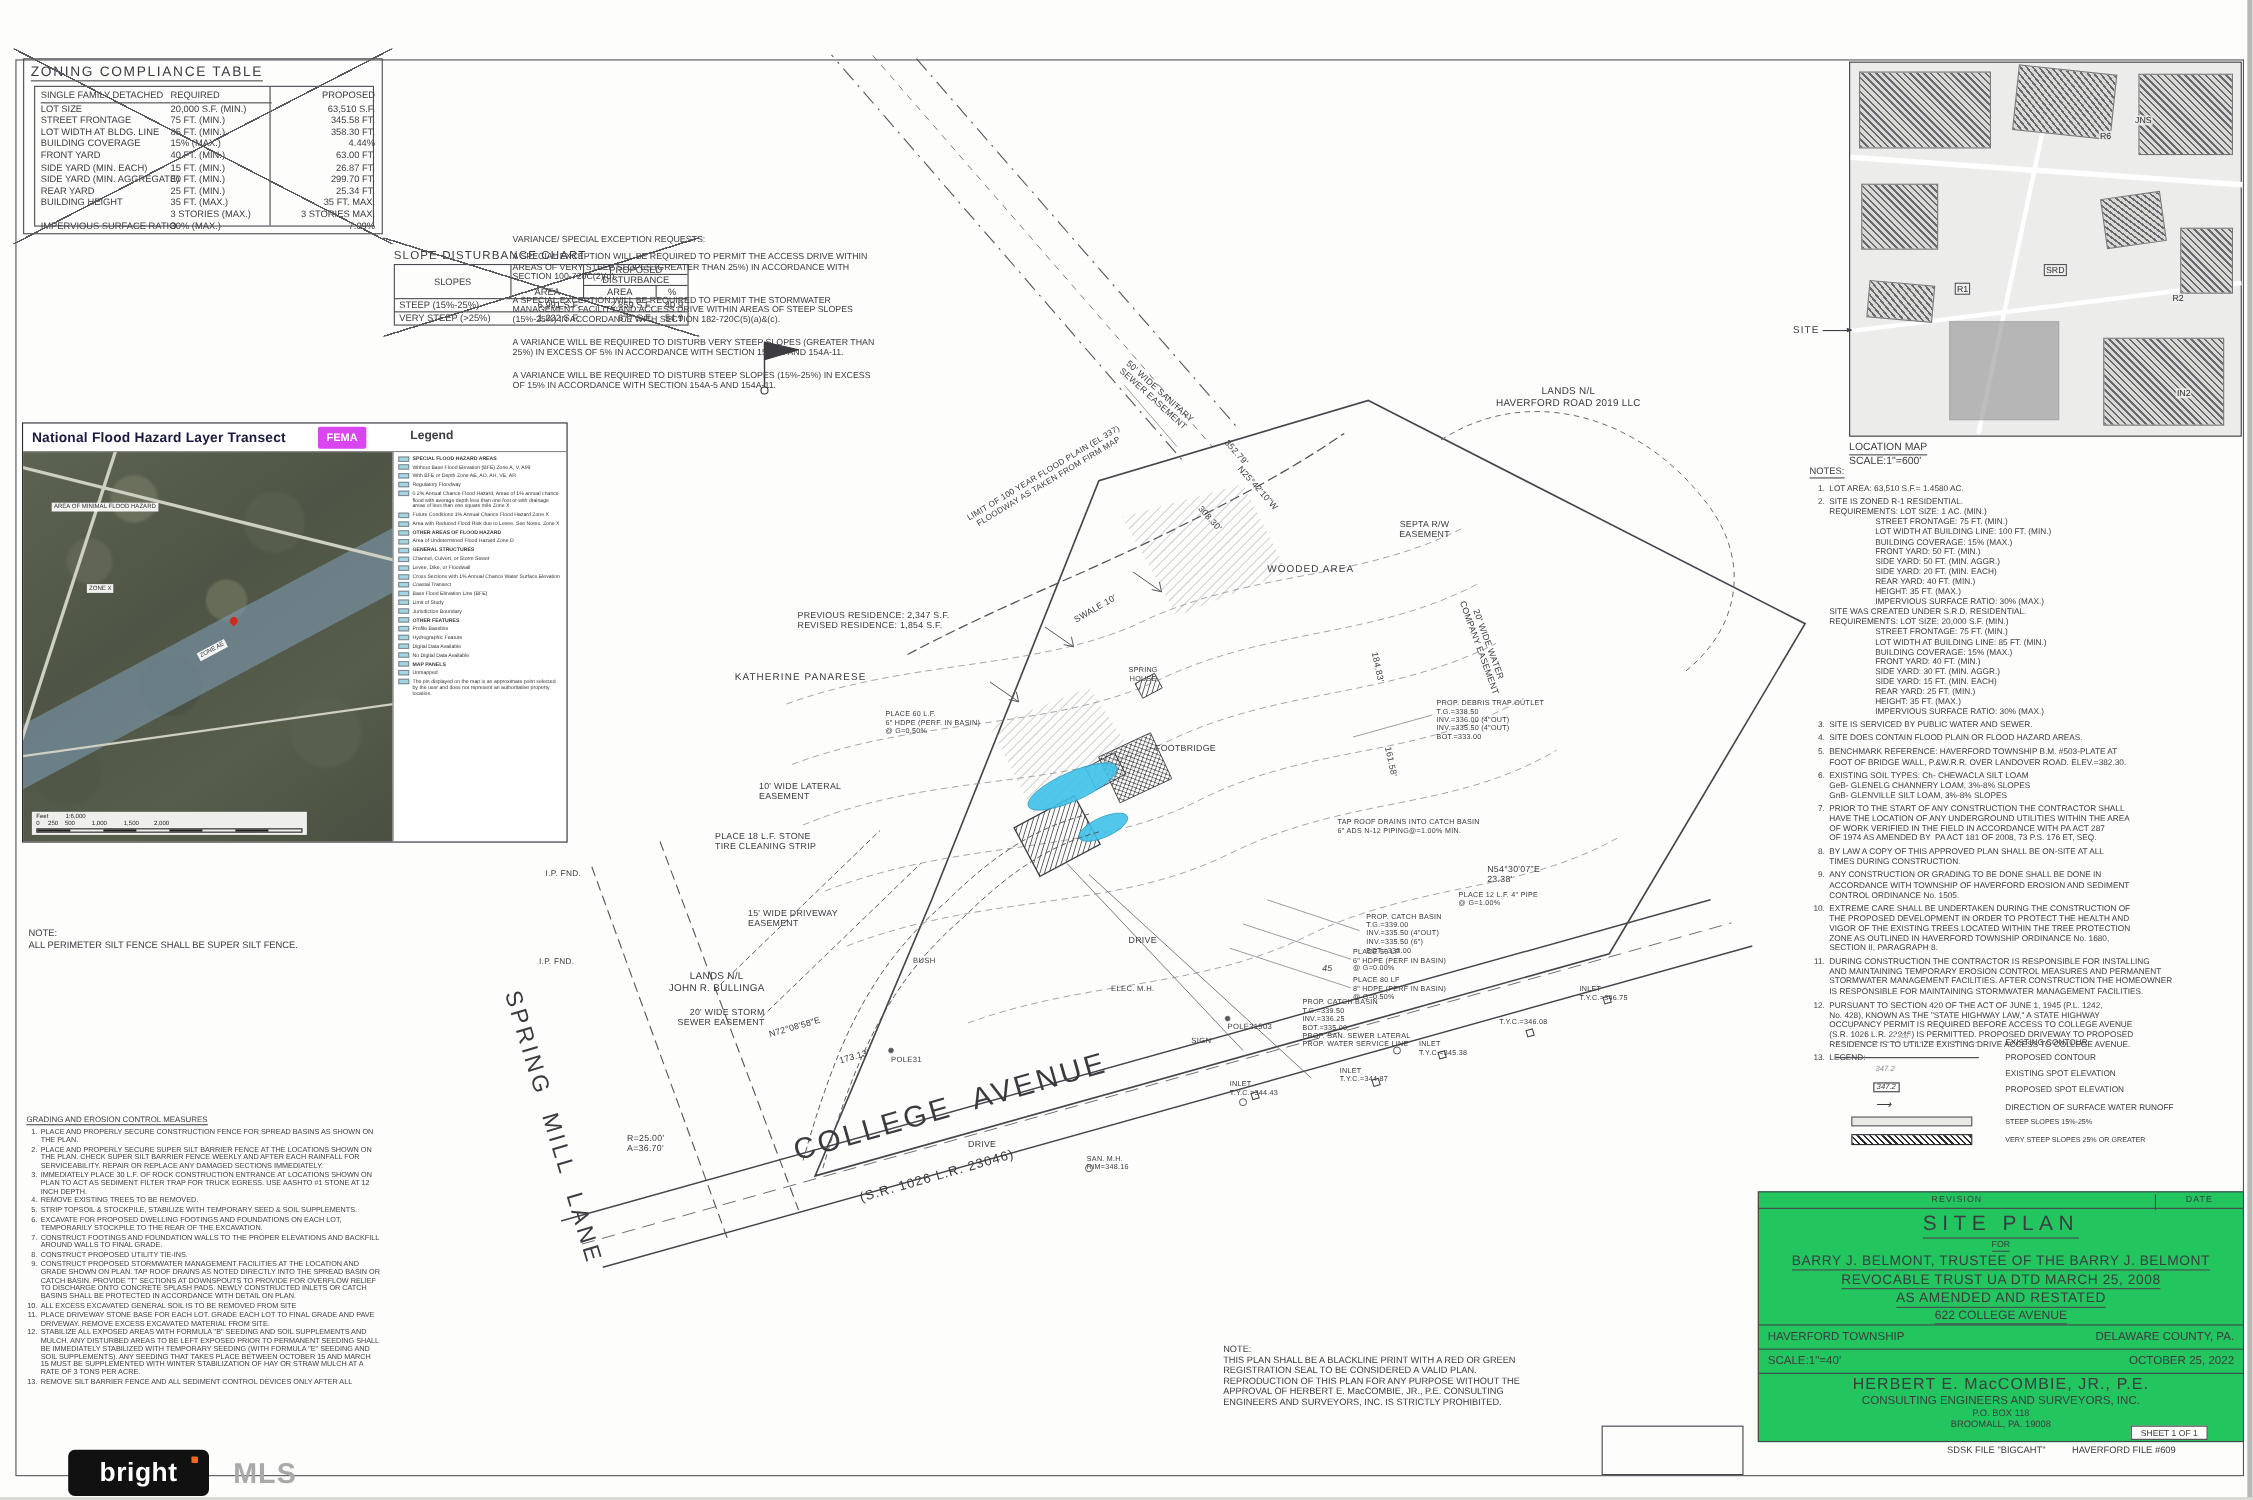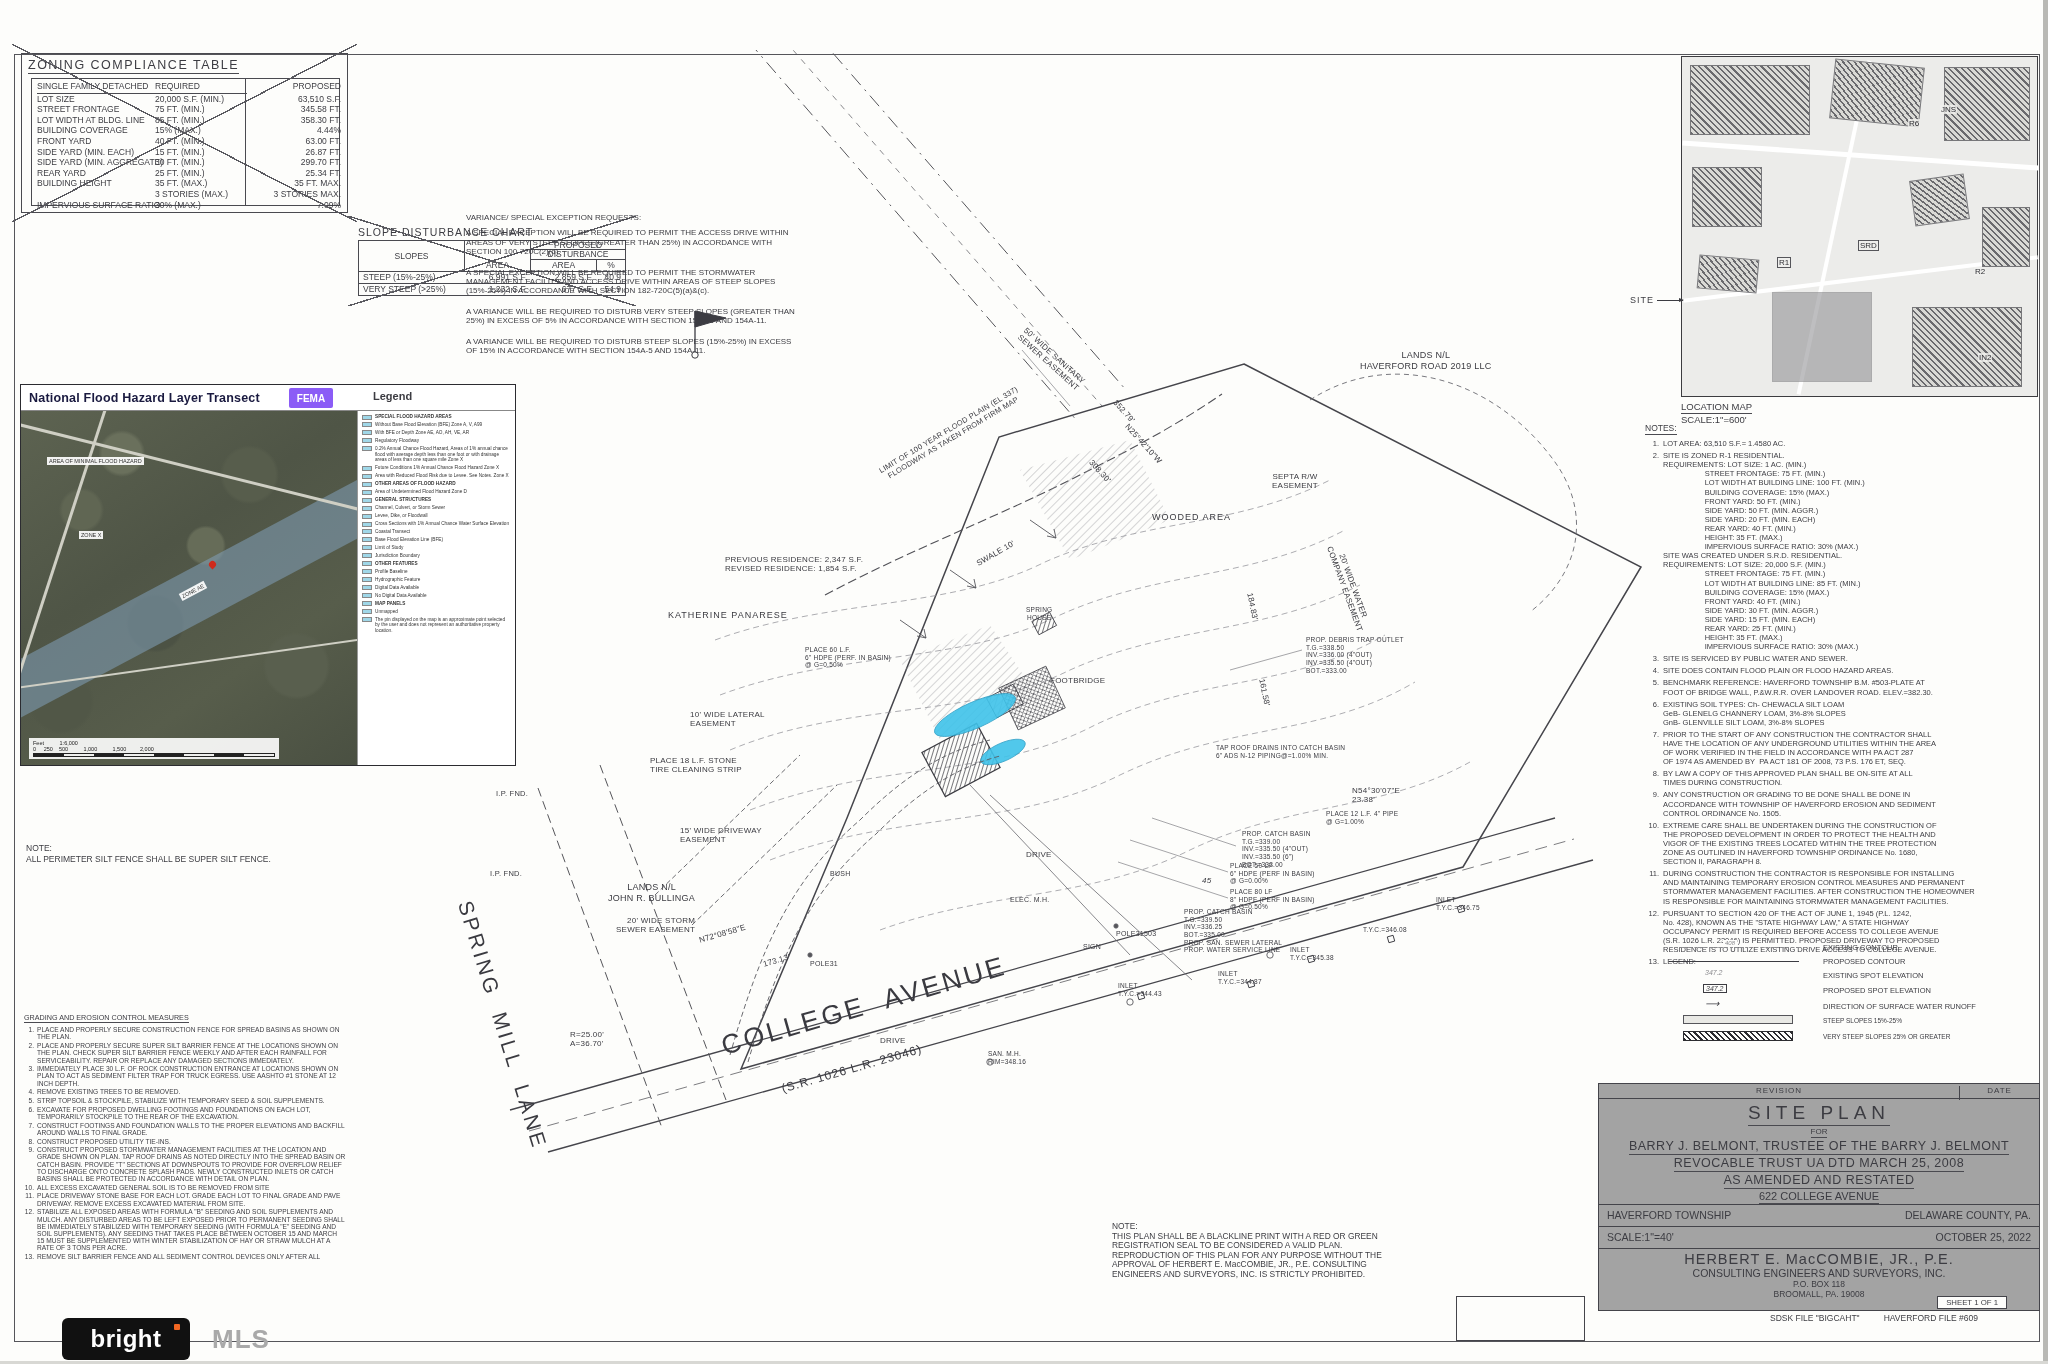--- a/index.html
+++ b/index.html
@@ -59,21 +59,21 @@
 
   
   .variance{left:466px;top:213px;width:338px;font-size:8px;line-height:9.4px;}
   .variance .ttl{margin-bottom:6px;}
   .variance p{margin:0 0 11px 0;}
 
   
   .firm{left:20px;top:384px;width:496px;height:382px;border:1.6px solid #2b2b30;background:#fff;}
   .firm-hdr{position:absolute;left:0;top:0;width:100%;height:26px;border-bottom:1px solid #888;display:flex;align-items:center;}
   .firm-title{font-weight:bold;font-size:12.5px;color:#1a1a40;padding-left:8px;letter-spacing:.2px;}
-  .fema{position:absolute;left:268px;top:3px;width:44px;height:20px;background:#8b5cf6;color:#fff;font-weight:bold;
+  .fema{position:absolute;left:268px;top:3px;width:44px;height:20px;background:#d946ef;color:#fff;font-weight:bold;
         font-size:10px;display:flex;align-items:center;justify-content:center;border-radius:2px;}
   .firm-legend-title{position:absolute;left:352px;top:5px;font-weight:bold;font-size:11px;}
   .firm-photo{position:absolute;left:0;top:26px;width:336px;height:354px;overflow:hidden;
      background:
       radial-gradient(circle at 18% 28%, #606653 0 5%, transparent 6%),
       radial-gradient(circle at 68% 18%, #575d4c 0 7%, transparent 8%),
       radial-gradient(circle at 40% 60%, #4c5244 0 9%, transparent 10%),
       radial-gradient(circle at 82% 72%, #595f4e 0 8%, transparent 9%),
       radial-gradient(circle at 12% 82%, #515747 0 7%, transparent 8%),
       radial-gradient(circle at 55% 38%, #666c58 0 6%, transparent 7%),
@@ -129,21 +129,21 @@
   .grading{left:24px;top:1014px;width:322px;font-size:6.6px;line-height:7.2px;}
   .grading .ttl{font-size:7.2px;margin-bottom:3px;}
   .gitem{display:flex;gap:3px;margin-bottom:1.5px;}
   .gnum{flex:0 0 10px;text-align:right;}
 
   
   .silt{left:26px;top:843px;font-size:8.5px;line-height:11px;}
   .centernote{left:1112px;top:1222px;width:350px;font-size:8.4px;line-height:9.6px;}
 
   
-  .tblock{left:1598px;top:1083px;width:442px;height:228px;border:1.6px solid #44444a;background:#a3a3a3;}
+  .tblock{left:1598px;top:1083px;width:442px;height:228px;border:1.6px solid #44444a;background:#22c55e;}
   .rev-row{height:15px;border-bottom:1px solid #44444a;position:relative;font-size:8px;}
   .rev-row .rev{position:absolute;left:0;right:80px;text-align:center;top:2px;letter-spacing:1px;}
   .rev-row .date{position:absolute;right:0;top:2px;width:80px;text-align:center;border-left:1px solid #44444a;height:100%;padding-top:0px;letter-spacing:1px;}
   .tb-main{height:106px;border-bottom:1px solid #44444a;text-align:center;padding-top:3px;}
   .tb-main .l1{font-size:19px;letter-spacing:5px;}
   .tb-main .l2{font-size:8px;margin-top:1px;}
   .tb-main .l3{font-size:12.5px;letter-spacing:.5px;margin-top:1px;}
   .tb-main .l6{font-size:11px;margin-top:1px;}
   .tb-row{height:22px;border-bottom:1px solid #44444a;position:relative;font-size:10.5px;}
   .tb-row .lft{position:absolute;left:8px;top:4px;}

